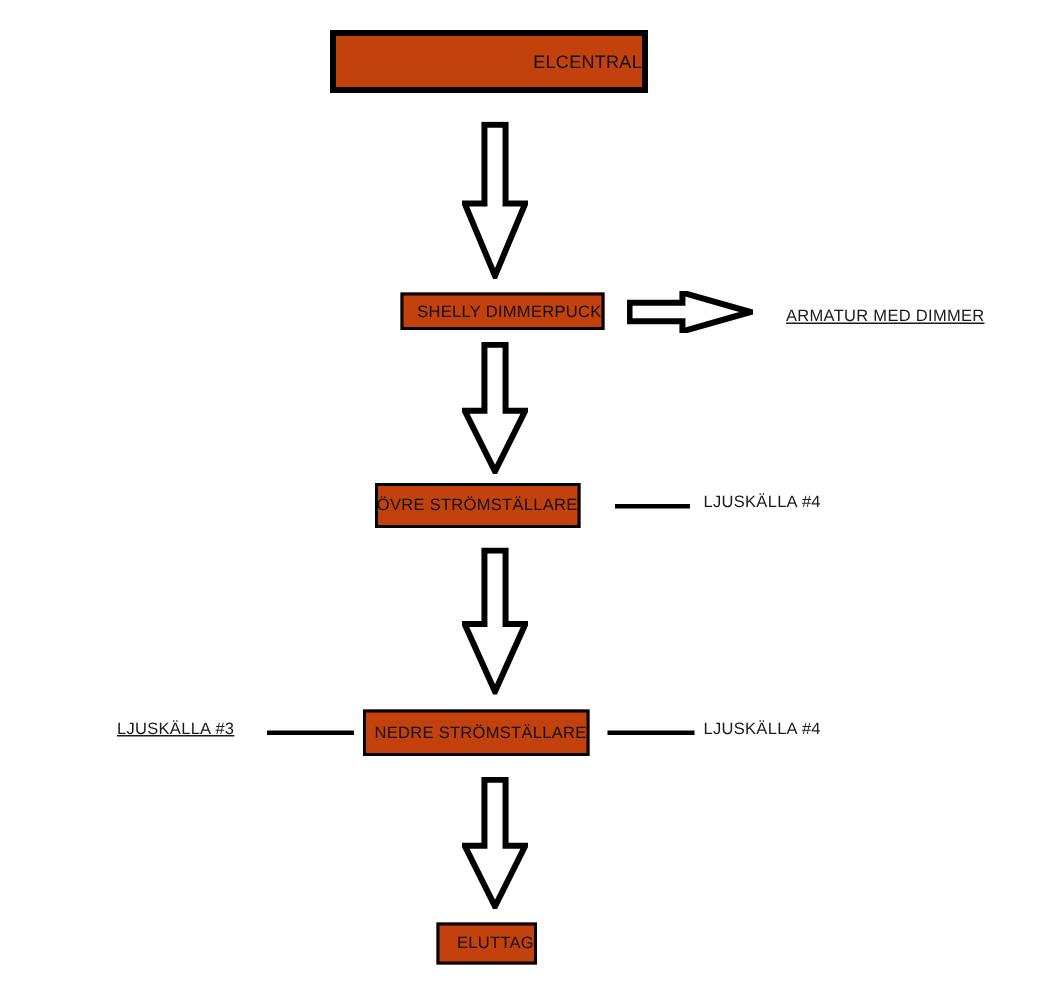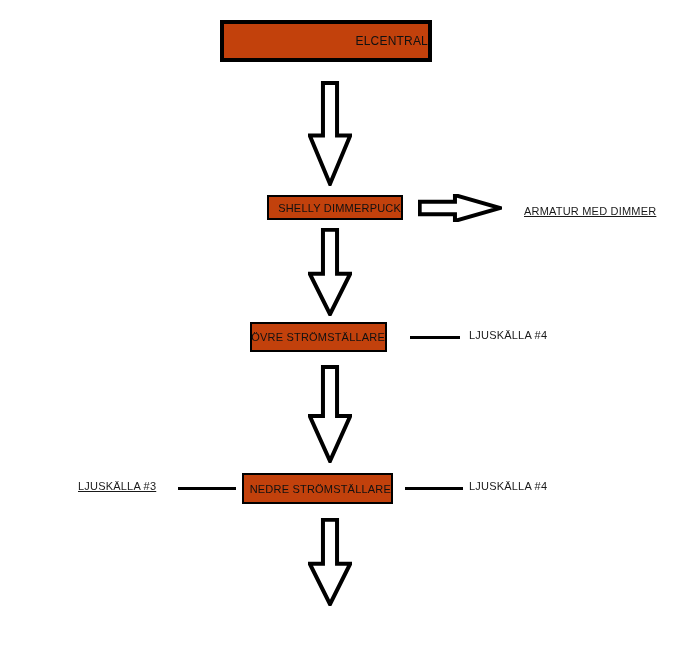--- a/index.html
+++ b/index.html
@@ -79,20 +79,23 @@
   </div>
 
   <div class="node node-thin" id="node-shelly-dimmerpuck" style="left: 267px; top: 195px; width: 136px; height: 25px; font-size: 11px;">
     <span>SHELLY DIMMERPUCK</span>
   </div>
 
   <div class="node node-thin" id="node-nedre-stromstallare" style="left: 242px; top: 473px; width: 151px; height: 31px; font-size: 11px;">
     <span>NEDRE STRÖMSTÄLLARE</span>
   </div>
 
+  <div class="node node-thin" id="node-eluttag" style="left: 291px; top: 615px; width: 67px; height: 28px; font-size: 11px;">
+    <span>ELUTTAG</span>
+  </div>
 
   <div class="label" id="label-armatur-med-dimmer" style="left: 524px; top: 205px; font-size: 11px; text-decoration: underline;">ARMATUR MED DIMMER</div>
 
   <div class="label" id="label-ljuskalla-1" style="left: 469px; top: 329px; font-size: 11px;">LJUSKÄLLA #4</div>
 
   <div class="label" id="label-ljuskalla-3" style="left: 78px; top: 480px; font-size: 11px; text-decoration: underline;">LJUSKÄLLA #3</div>
 
   <div class="label" id="label-ljuskalla-4" style="left: 469px; top: 480px; font-size: 11px;">LJUSKÄLLA #4</div>
 
   <div class="connector-line" id="line-ovre-to-ljuskalla-1" style="left: 410px; top: 336px; width: 50px; height: 3px; background: rgb(0, 0, 0);"></div>

